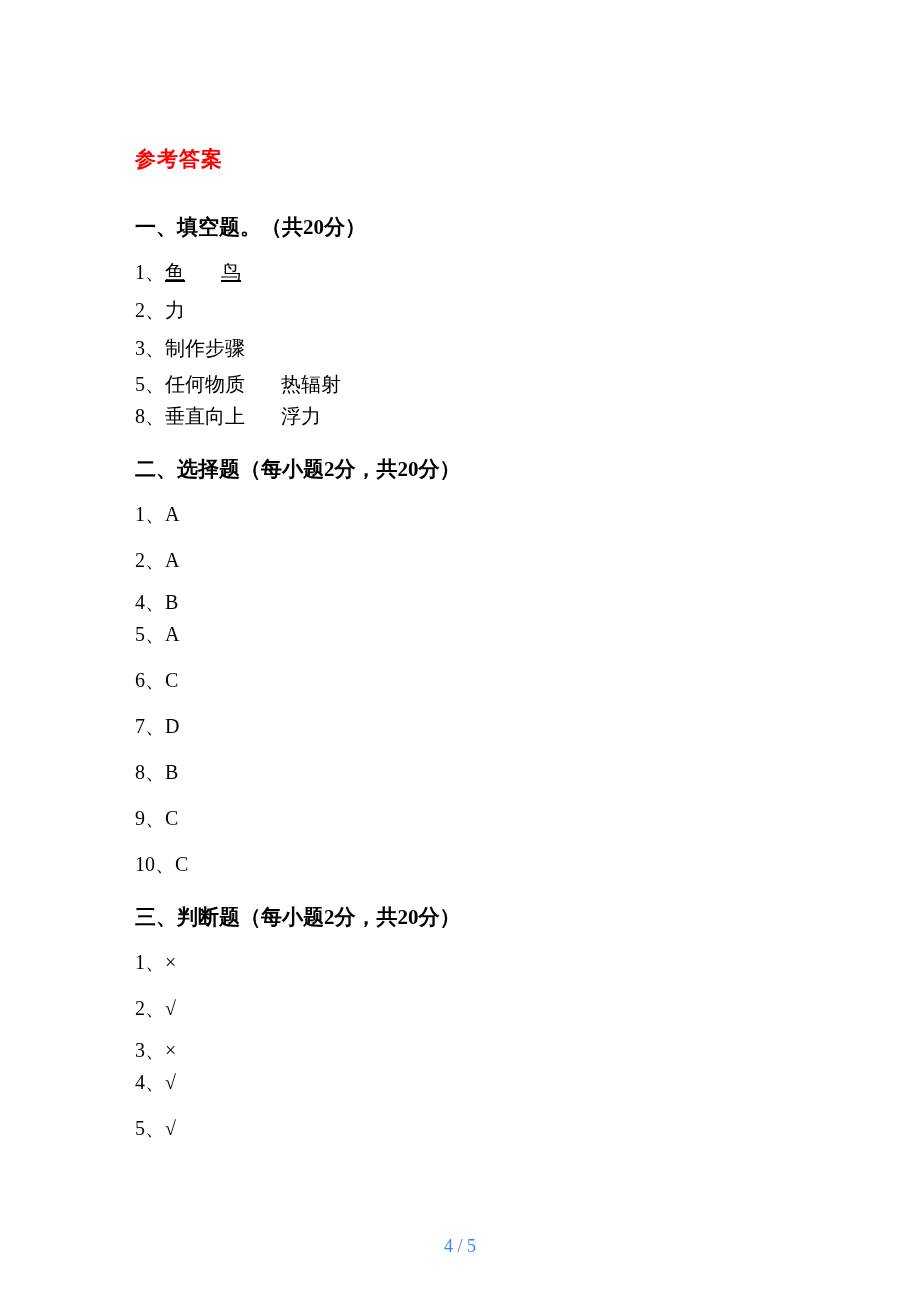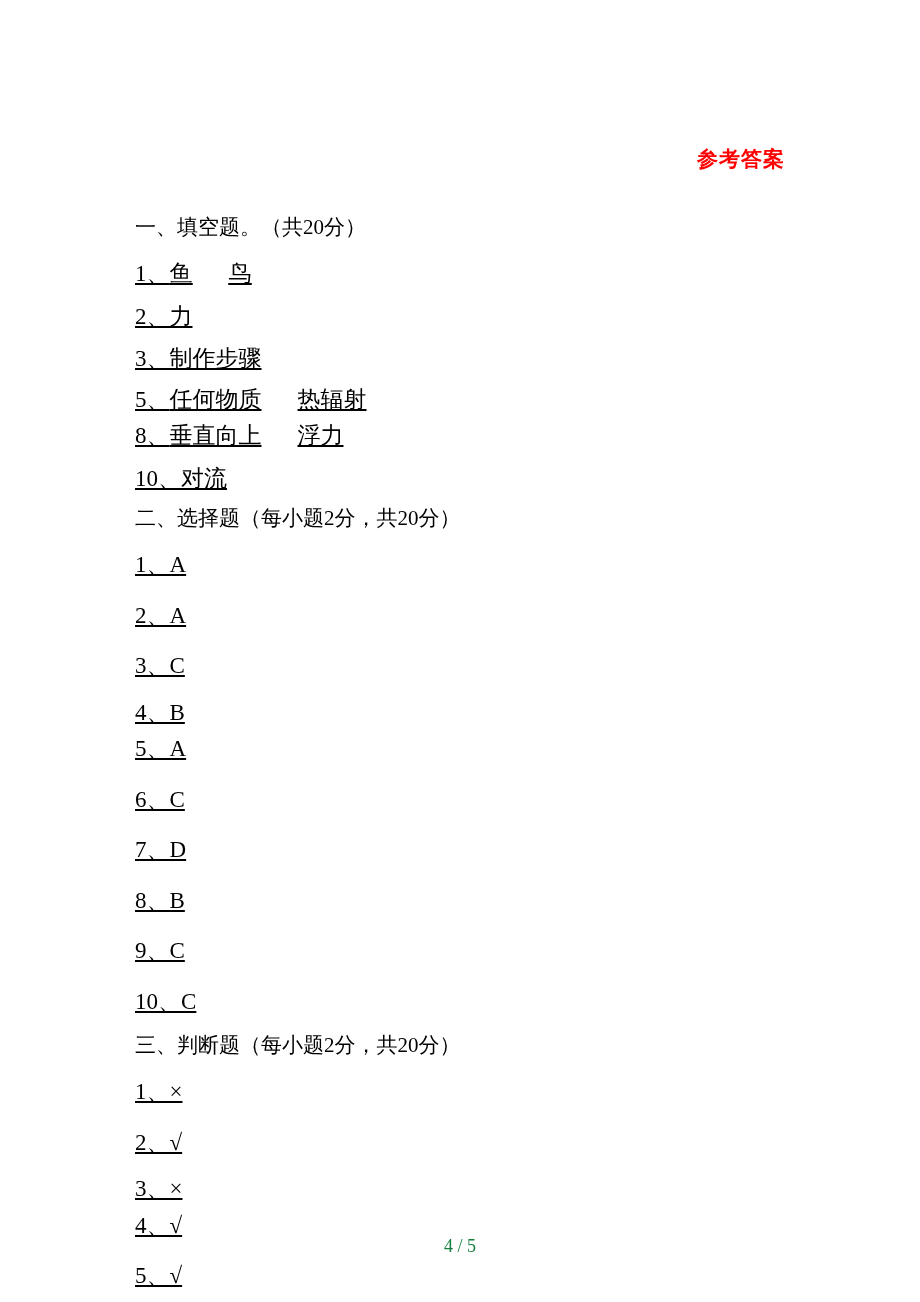--- a/index.html
+++ b/index.html
@@ -8,39 +8,38 @@
       height: 1302px;
       background: #ffffff;
       font-family: "SimSun", "宋体", serif;
       color: #000000;
       position: relative;
     }
     .content {
       padding: 145px 135px 0 135px;
     }
     .main-title {
-      text-align: right;
+      text-align: left;
       color: #ff0000;
       font-weight: bold;
       font-size: 21px;
       margin-bottom: 40px;
       letter-spacing: 1px;
     }
     .section-heading {
-      font-weight: normal;
+      font-weight: bold;
       font-size: 21px;
       margin-bottom: 16px;
-      margin-top: 8px;
+      margin-top: 24px;
     }
     .answer-line {
-      font-size: 23px;
+      font-size: 20px;
       line-height: 1.5;
       margin-top: 8px;
       margin-bottom: 6px;
-      text-decoration: underline;
     }
     .answer-line.tight {
       margin-top: 2px;
       margin-bottom: 2px;
     }
     .answer-line.spaced {
       margin-top: 16px;
       margin-bottom: 12px;
     }
     .gap {
@@ -49,21 +48,21 @@
     }
     .underlined {
       text-decoration: underline;
     }
     .page-number {
       position: absolute;
       bottom: 45px;
       width: 100%;
       text-align: center;
       font-size: 18px;
-      color: #15803d;
+      color: #3b82f6;
     }
   </style>
 </head>
 <body>
 
 <div class="content">
 
   <div class="main-title">参考答案</div>
 
   <div class="section-heading">一、填空题。（共20分）</div>
@@ -72,27 +71,25 @@
     <span>1、</span><span class="underlined">鱼</span><span class="gap"></span><span class="underlined">鸟</span>
   </div>
   <div class="answer-line">2、力</div>
   <div class="answer-line">3、制作步骤</div>
   <div class="answer-line tight">
     <span>5、</span><span>任何物质</span><span class="gap"></span><span>热辐射</span>
   </div>
   <div class="answer-line tight">
     <span>8、</span><span>垂直向上</span><span class="gap"></span><span>浮力</span>
   </div>
-  <div class="answer-line">10、对流</div>
 
   <div class="section-heading">二、选择题（每小题2分，共20分）</div>
 
   <div class="answer-line spaced">1、A</div>
   <div class="answer-line spaced">2、A</div>
-  <div class="answer-line spaced">3、C</div>
   <div class="answer-line tight">4、B</div>
   <div class="answer-line tight">5、A</div>
   <div class="answer-line spaced">6、C</div>
   <div class="answer-line spaced">7、D</div>
   <div class="answer-line spaced">8、B</div>
   <div class="answer-line spaced">9、C</div>
   <div class="answer-line spaced">10、C</div>
 
   <div class="section-heading">三、判断题（每小题2分，共20分）</div>
 

